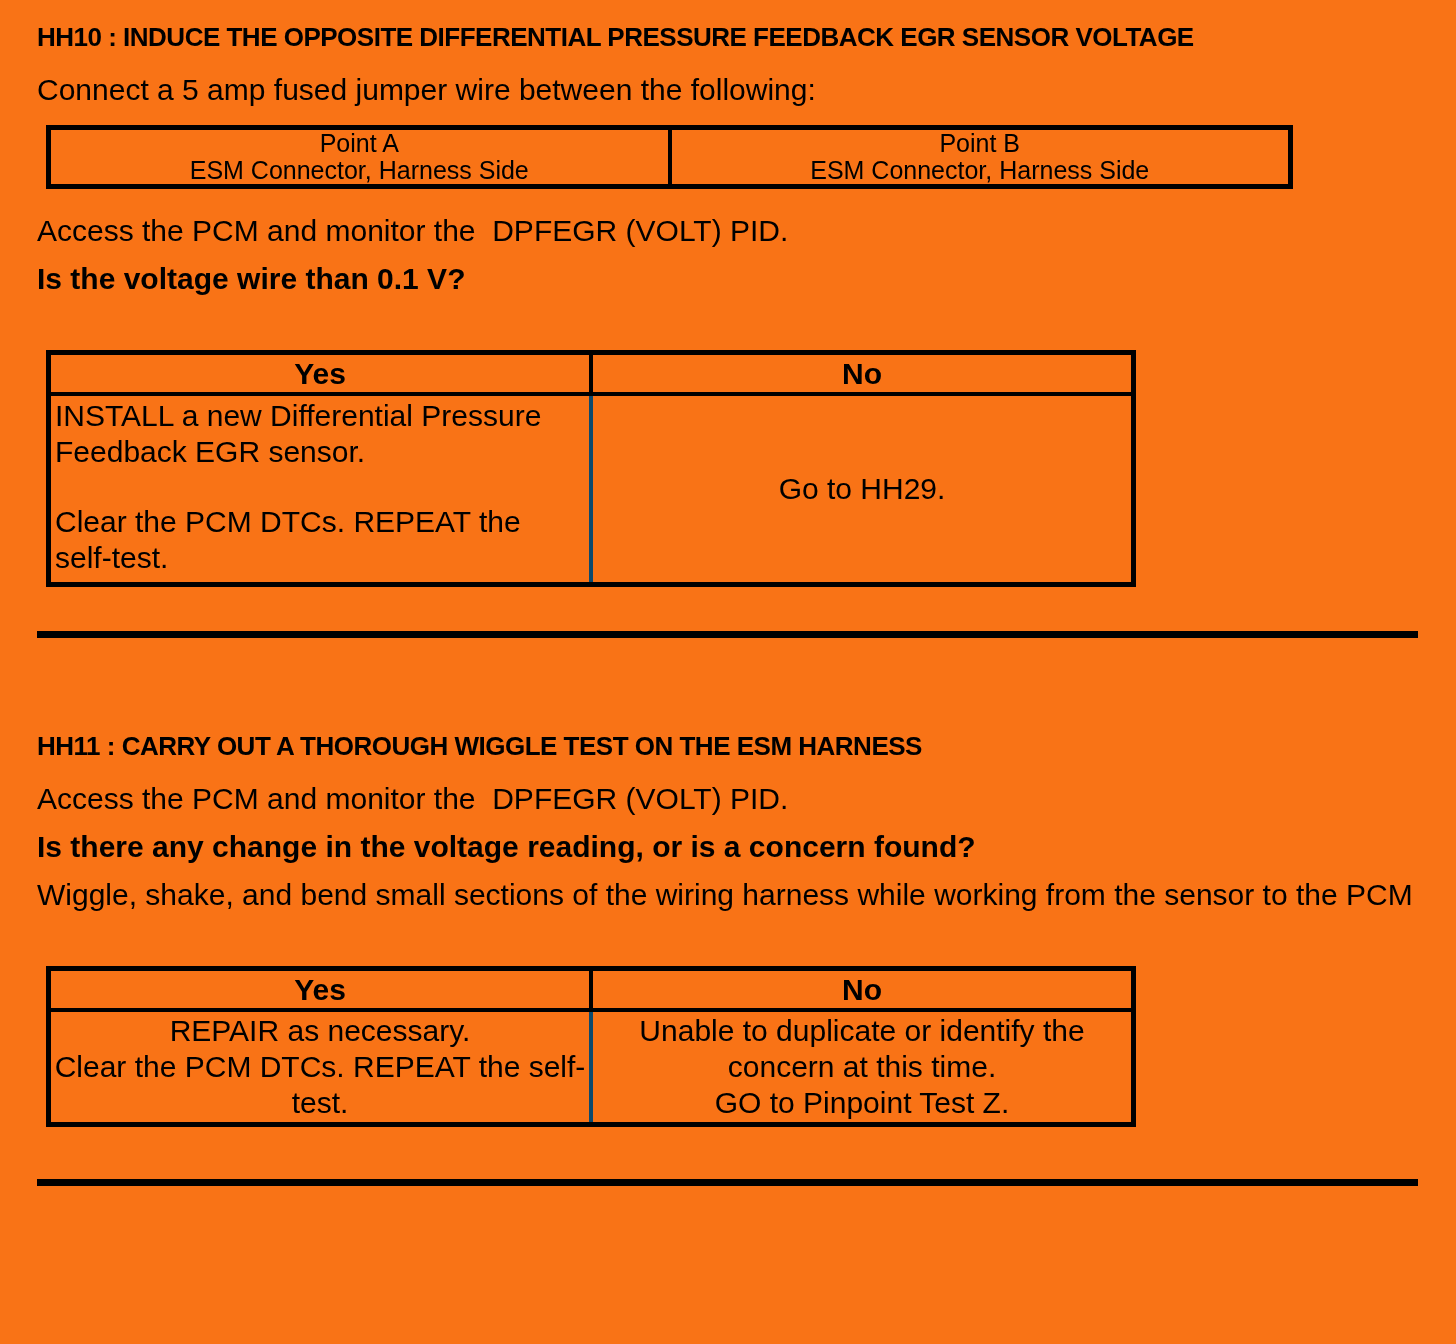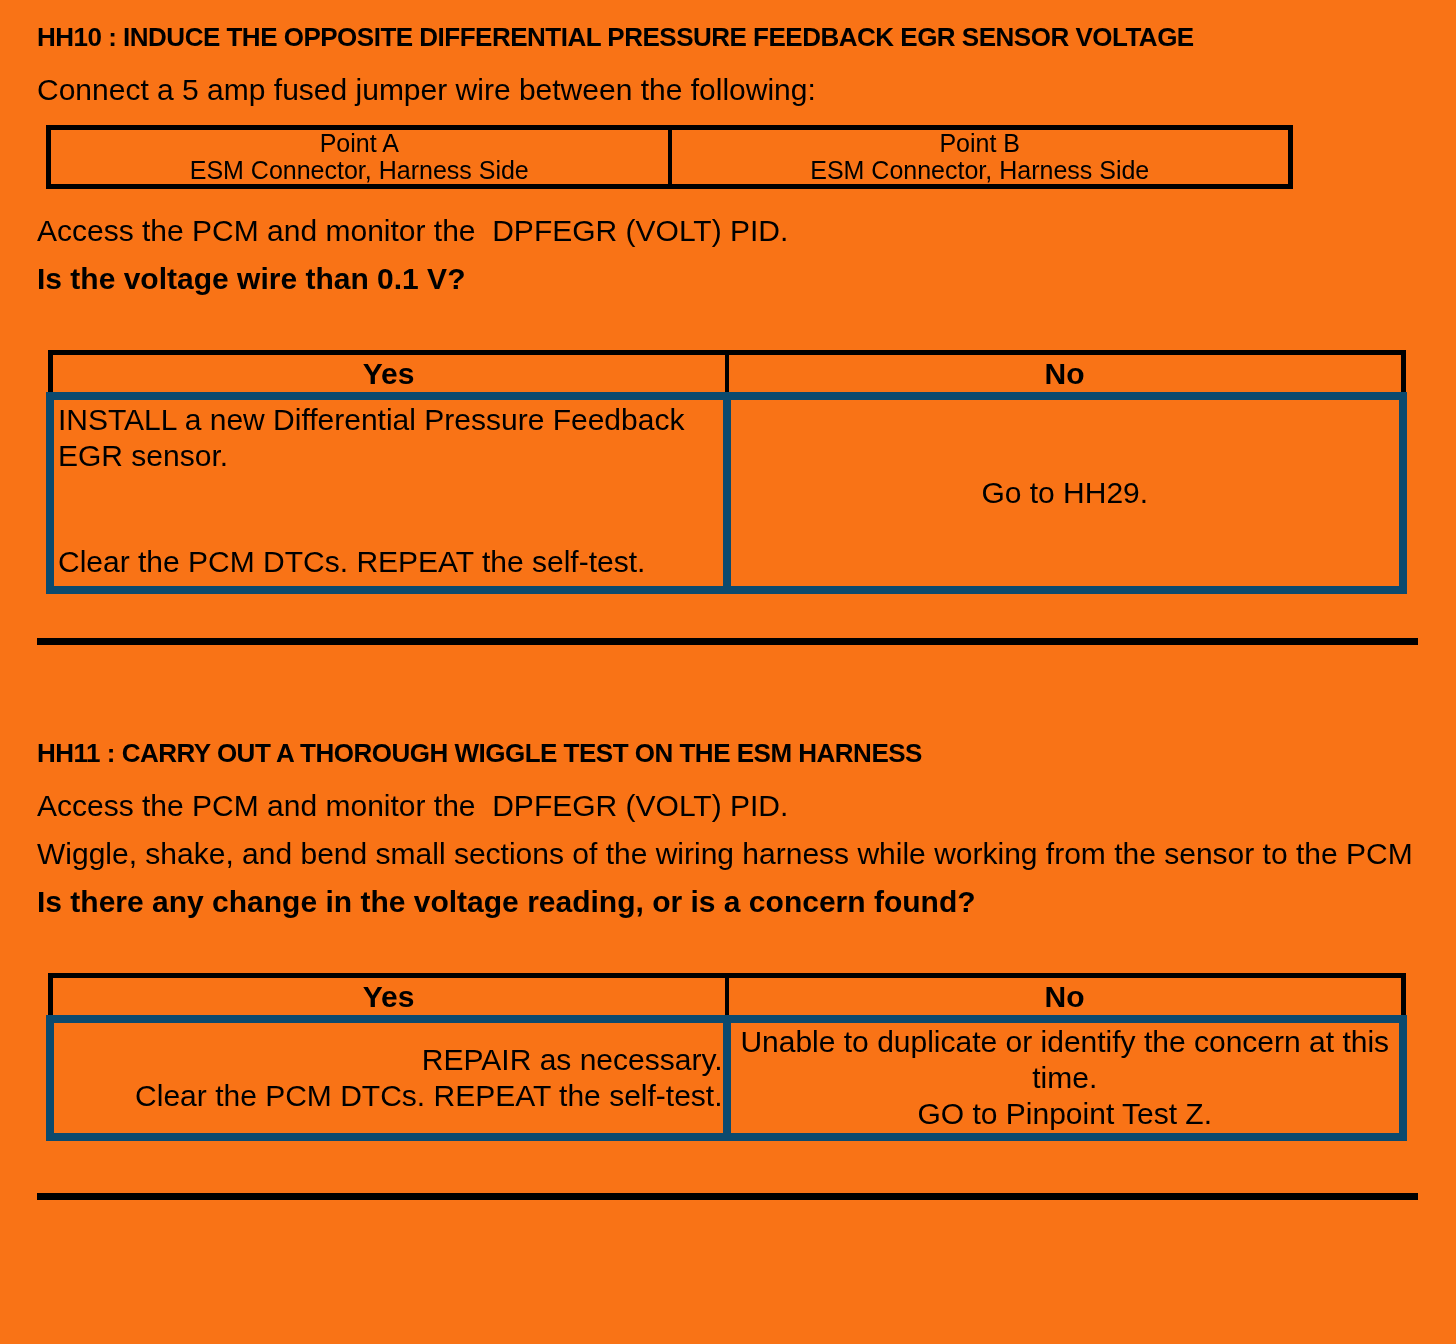--- a/index.html
+++ b/index.html
@@ -23,39 +23,39 @@
     width:1247px; margin:16px 0 23px 9px;
   }
   table.points-table td {
     border:4px solid #000; text-align:center; vertical-align:middle;
     font-size:25px; line-height:27px; padding:0;
   }
   table.points-table tr.data-row td { height:28px; }
 
   table.decision {
     border-collapse:collapse; border:5px solid #000; table-layout:fixed;
-    width:1361px; margin:52px 0 0 9px;
+    width:1090px; margin:52px 0 0 9px;
   }
   table.decision th {
     border:4px solid #000; padding:0; font-size:30px; line-height:37px;
     font-weight:700; text-align:center;
   }
   table.decision td {
-    border:8px solid #0c4a6e; padding:0; font-size:30px; line-height:36px;
+    border:4px solid #0c4a6e; padding:0; font-size:30px; line-height:36px;
   }
   .row-tall td { height:186px; vertical-align:top; }
   .row-short td { height:110px; }
 
   .yes-flex {
     display:flex; flex-direction:column; justify-content:space-between;
     height:182px; box-sizing:border-box; padding:2px 4px; text-align:left;
   }
   .yes-flex p, .cell-lines p { margin:0; }
   td.no-center { text-align:center; vertical-align:middle; }
-  td.yes-middle { vertical-align:middle; text-align:right; padding:0 4px; }
+  td.yes-middle { vertical-align:middle; text-align:center; padding:0 4px; }
 
   hr.sec-rule {
     border:none; height:7px; background:#000000;
     width:1381px; margin:44px 0 0 0;
   }
   hr.sec-rule.last { margin-top:52px; }
 </style>
 </head>
 <body>
 
@@ -102,22 +102,22 @@
       </tbody>
     </table>
   </section>
 
   <hr class="sec-rule">
 
   <section>
     <h2 class="sec-heading second">HH11 : CARRY OUT A THOROUGH WIGGLE TEST ON THE ESM HARNESS</h2>
 
     <p class="body">Access the PCM and monitor the  DPFEGR (VOLT) PID.</p>
+    <p class="body q">Is there any change in the voltage reading, or is a concern found?</p>
     <p class="body">Wiggle, shake, and bend small sections of the wiring harness while working from the sensor to the PCM</p>
-    <p class="body q">Is there any change in the voltage reading, or is a concern found?</p>
 
     <table class="decision">
       <tbody>
         <tr>
           <th>Yes</th>
           <th>No</th>
         </tr>
         <tr class="row-short">
           <td class="yes-middle">
             <div class="cell-lines">

